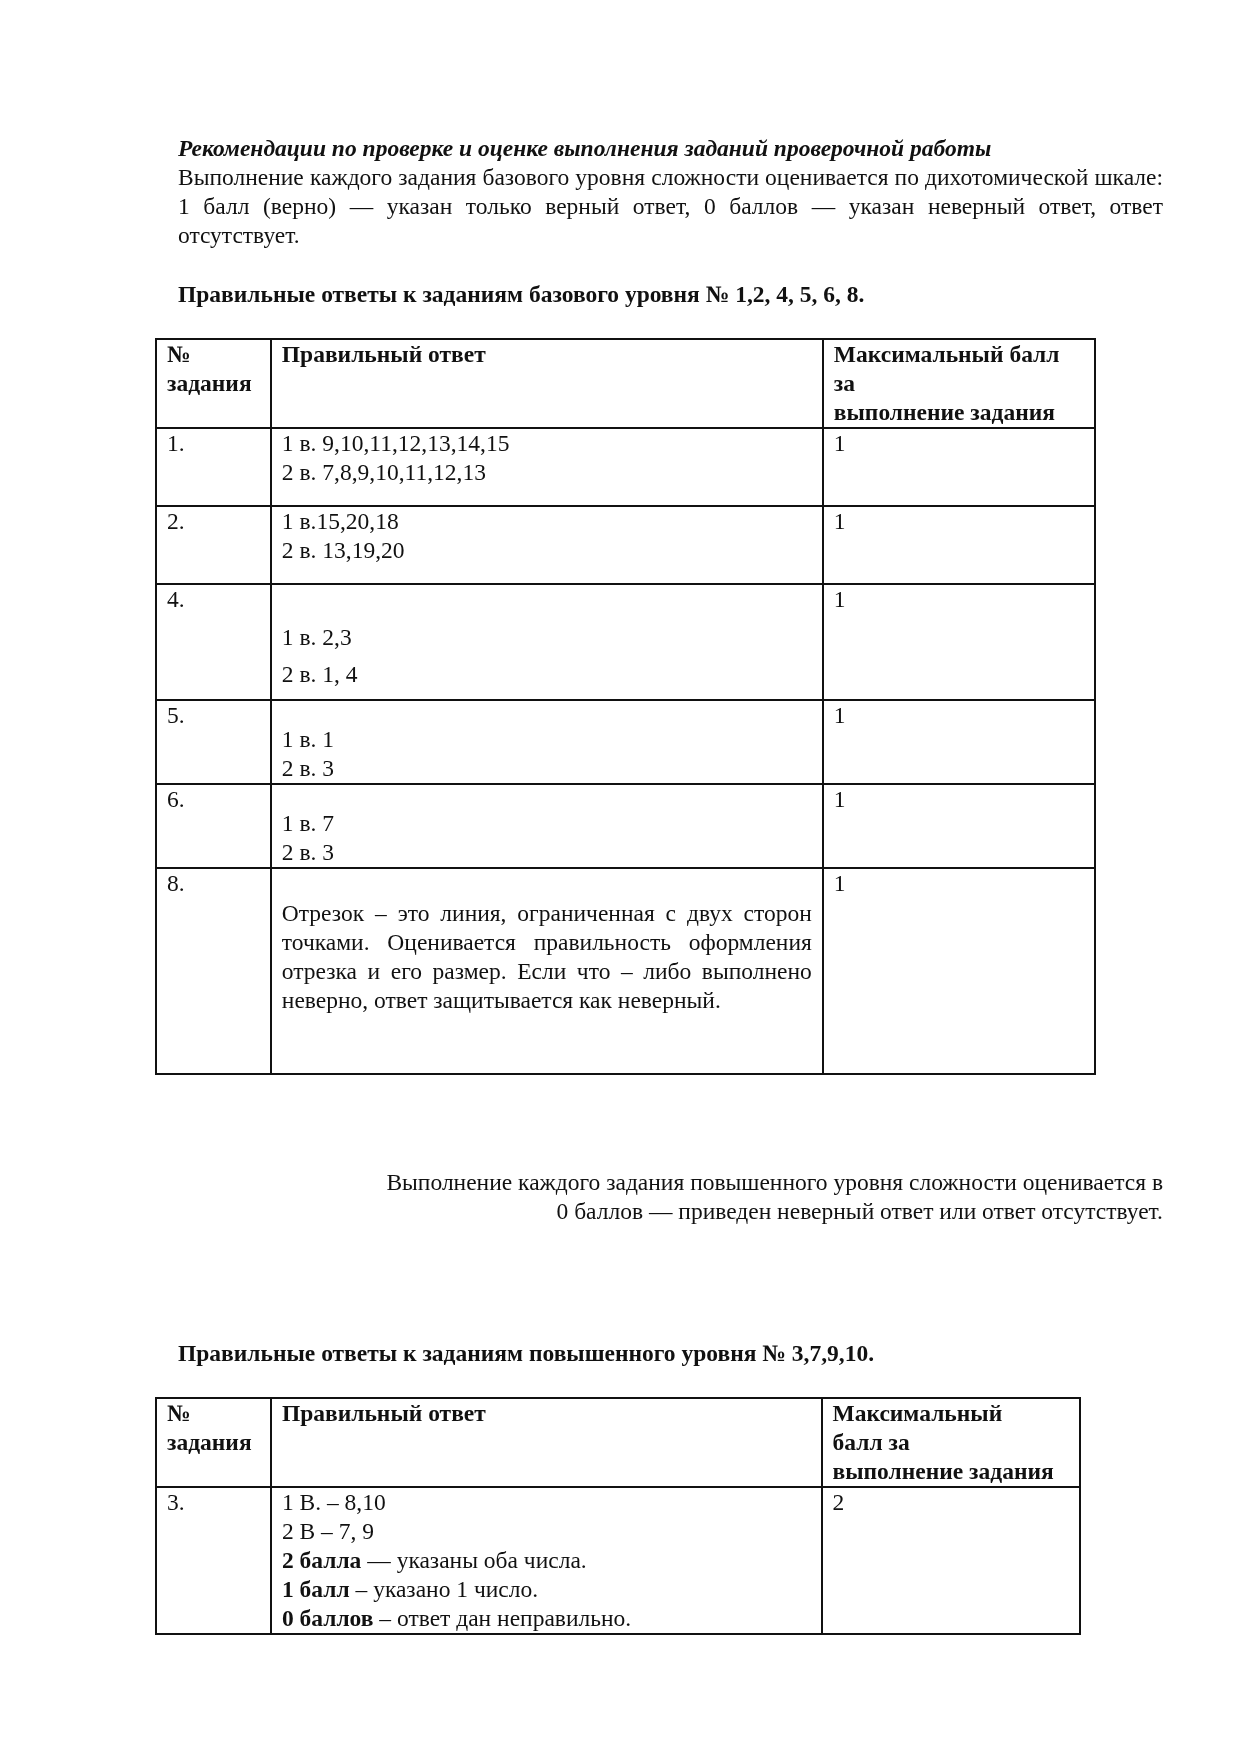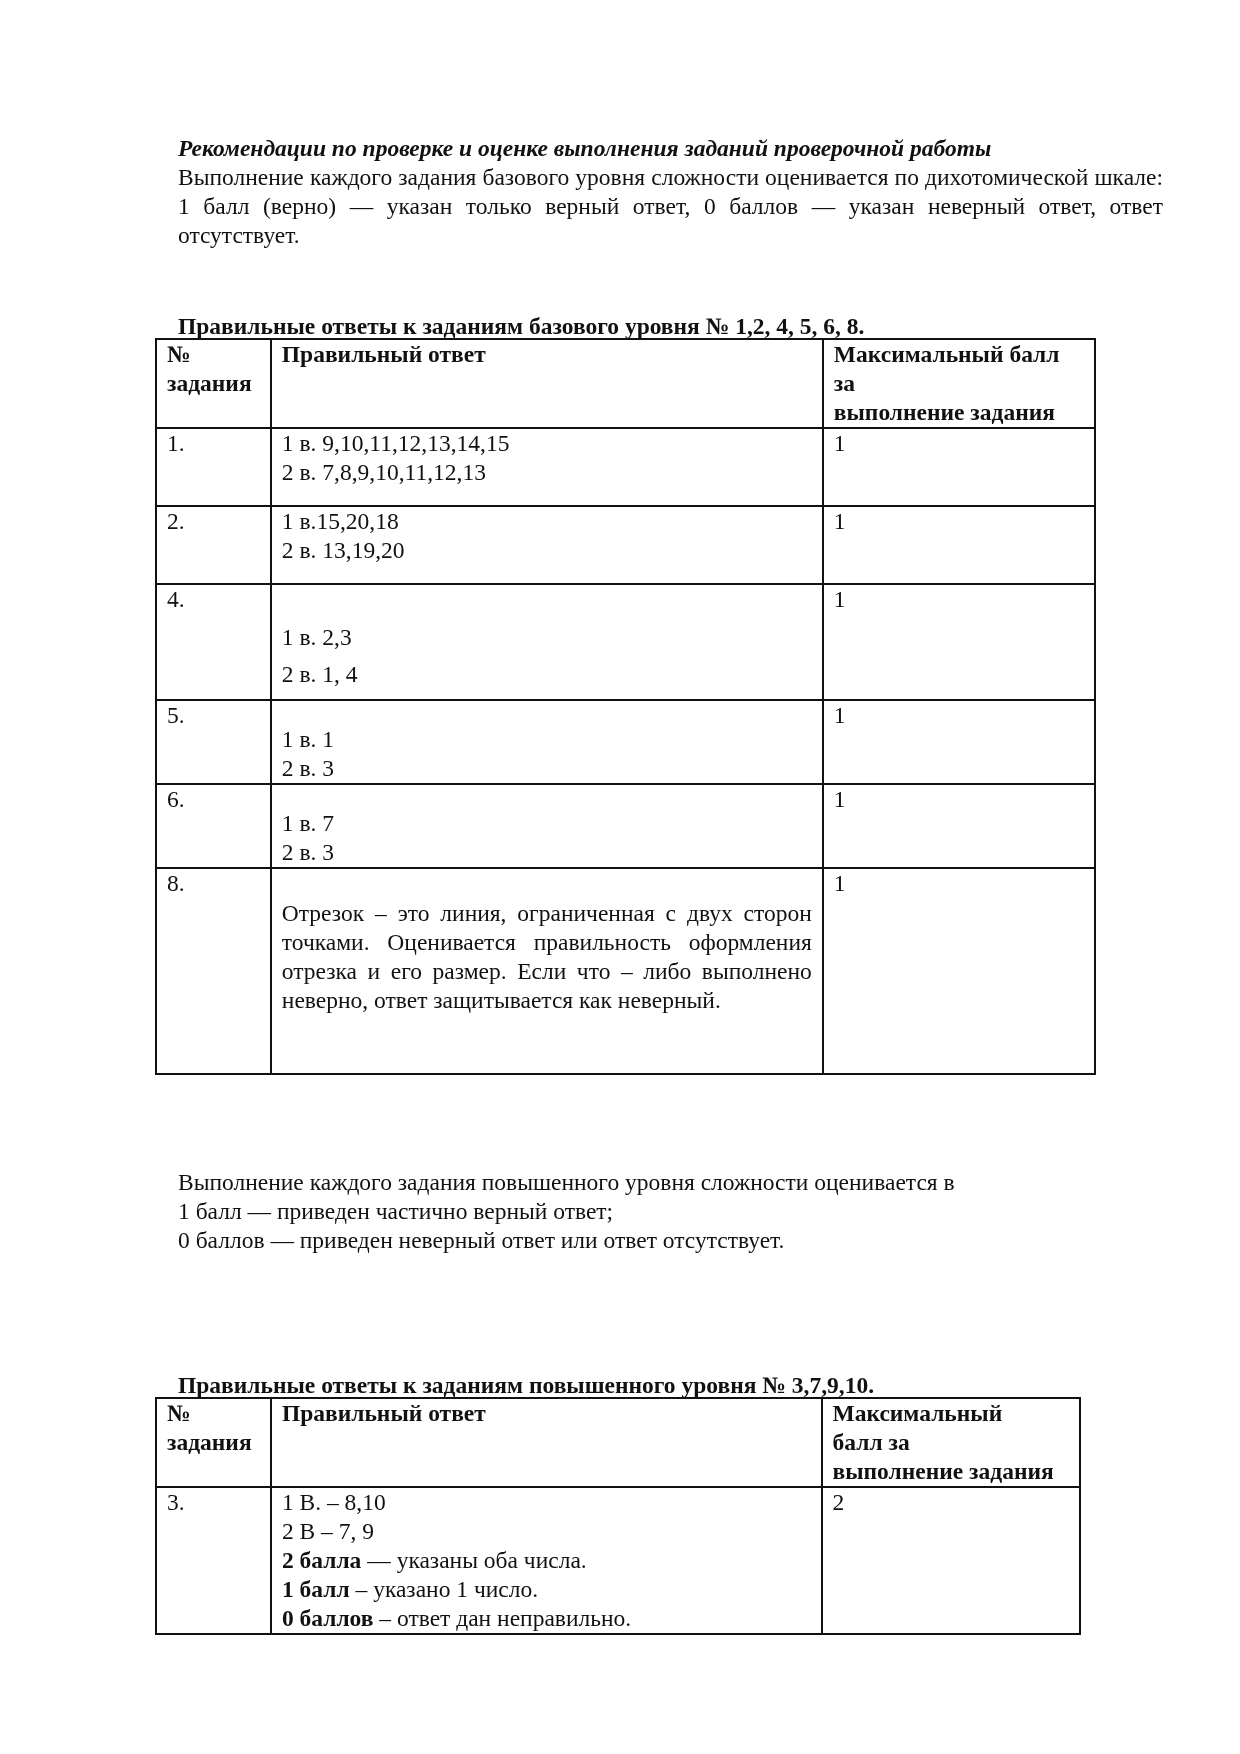--- a/index.html
+++ b/index.html
@@ -2,33 +2,33 @@
 <html><head>
 <meta charset="utf-8">
 <style>
   html, body { margin: 0; padding: 0; background: #ffffff; }
   body { width: 1240px; height: 1754px; position: relative; overflow: hidden;
          font-family: "Liberation Serif", "DejaVu Serif", serif; color: #111; }
   .page { position: absolute; left: 0; top: 16px; width: 1240px; height: 1754px; }
   .p { position: absolute; left: 178px; width: 985px; font-size: 23.5px; line-height: 29px; margin: 0; }
   .title { top: 118px; font-style: italic; font-weight: bold; }
   .intro { top: 147px; text-align: justify; }
-  .h { font-weight: bold; font-size: 23.5px; margin-top: 32px; }
+  .h { font-weight: bold; font-size: 23.5px; }
   .h1 { top: 264px; }
   table { position: absolute; border-collapse: collapse; font-size: 23.5px; line-height: 29px; }
   td, th { border: 2px solid #111; vertical-align: top; padding: 0 10px; text-align: left; }
   th { font-weight: bold; }
   th.center { text-align: left; }
   .t1 { left: 155px; top: 322px; width: 941px; }
   .t1 col.c1 { width: 115px; } .t1 col.c2 { width: 552px; } .t1 col.c3 { width: 274px; }
   .t2 { left: 155px; top: 1381px; width: 926px; }
   .t2 col.c1 { width: 115px; } .t2 col.c2 { width: 552px; } .t2 col.c3 { width: 259px; }
   .ans div { white-space: nowrap; }
   .just { text-align: justify; text-align-last: left; width: 530px; }
-  .sec2 { top: 1152px; }
+  .sec2 { top: 1152px; text-align: right; }
   .h2 { top: 1323px; }
   b { font-weight: bold; }
 </style>
 </head>
 <body>
 
 <div class="page">
 
   <p class="p title">Рекомендации по проверке и оценке выполнения заданий проверочной работы</p>
   <p class="p intro">Выполнение каждого задания базового уровня сложности оценивается по дихотомической шкале: 1 балл (верно) — указан только верный ответ, 0 баллов — указан неверный ответ, ответ отсутствует.</p>
@@ -99,21 +99,20 @@
       <td style="padding-top:30px">
         <div class="just">Отрезок – это линия, ограниченная с двух сторон точками. Оценивается правильность оформления отрезка и его размер. Если что – либо выполнено неверно, ответ защитывается как неверный.</div>
       </td>
       <td>1</td>
     </tr>
   </tbody>
     </table>
 
   <div class="p sec2">
     <div>Выполнение каждого задания повышенного уровня сложности оценивается в</div>
-    <div>1 балл — приведен частично верный ответ;</div>
     <div>0 баллов — приведен неверный ответ или ответ отсутствует.</div>
   </div>
 
   <p class="p h h2">Правильные ответы к заданиям повышенного уровня № 3,7,9,10.</p>
 
   <table class="t2">
     <colgroup>
         <col class="c1">
         <col class="c2">
         <col class="c3">

